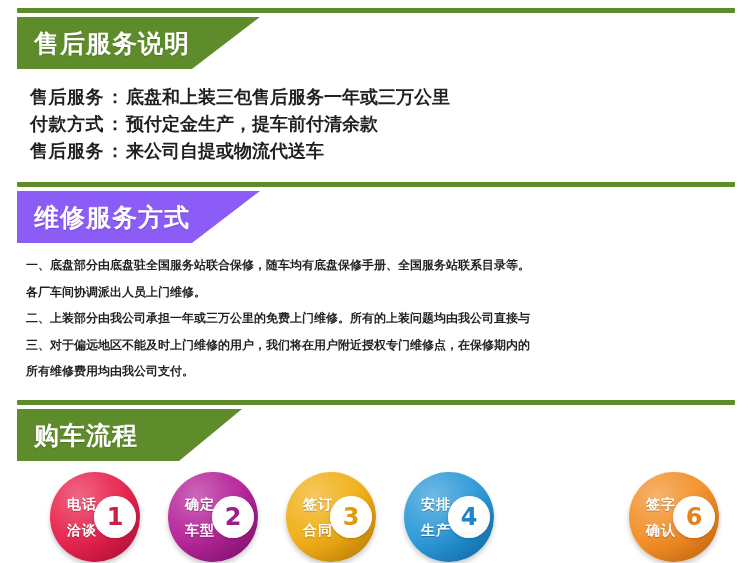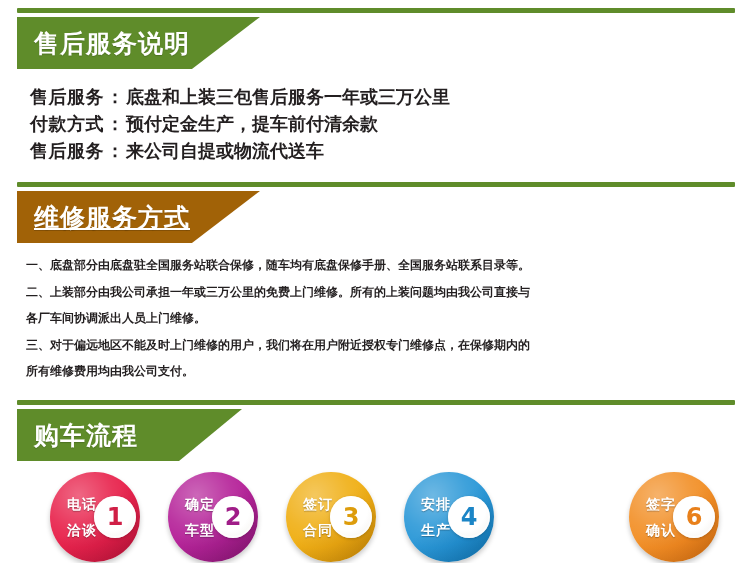--- a/index.html
+++ b/index.html
@@ -163,28 +163,28 @@
     </div>
     <div class="line">
       <span class="lbl">付款方式</span><span class="sep">：</span><span class="val">预付定金生产，提车前付清余款</span>
     </div>
     <div class="line">
       <span class="lbl">售后服务</span><span class="sep">：</span><span class="val">来公司自提或物流代送车</span>
     </div>
   </div>
 
   <div class="rule r2" style="background: rgb(95, 140, 42);"></div>
-  <div class="banner b2" style="background: #a16207; text-decoration: underline;">
+  <div class="banner b2" style="background: #8b5cf6;">
     <div class="banner-title">维修服务方式</div>
   </div>
 
   <div class="body-block s2">
     <div class="line">一、底盘部分由底盘驻全国服务站联合保修，随车均有底盘保修手册、全国服务站联系目录等。</div>
+    <div class="line">各厂车间协调派出人员上门维修。</div>
     <div class="line">二、上装部分由我公司承担一年或三万公里的免费上门维修。所有的上装问题均由我公司直接与</div>
-    <div class="line">各厂车间协调派出人员上门维修。</div>
     <div class="line">三、对于偏远地区不能及时上门维修的用户，我们将在用户附近授权专门维修点，在保修期内的</div>
     <div class="line">所有维修费用均由我公司支付。</div>
   </div>
 
   <div class="rule r3" style="background: rgb(95, 140, 42);"></div>
   <div class="banner b3" style="background: rgb(95, 140, 42);">
     <div class="banner-title">购车流程</div>
   </div>
 
   <div class="circle-row">

